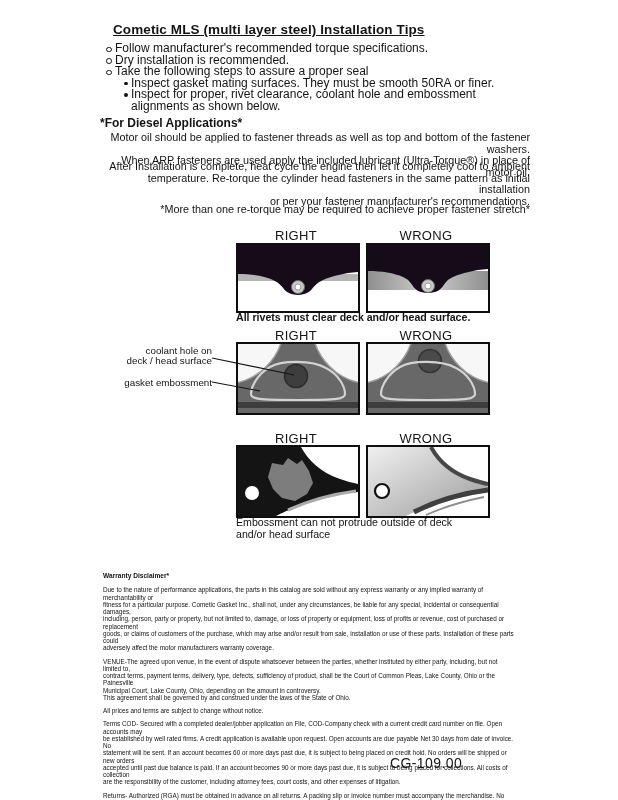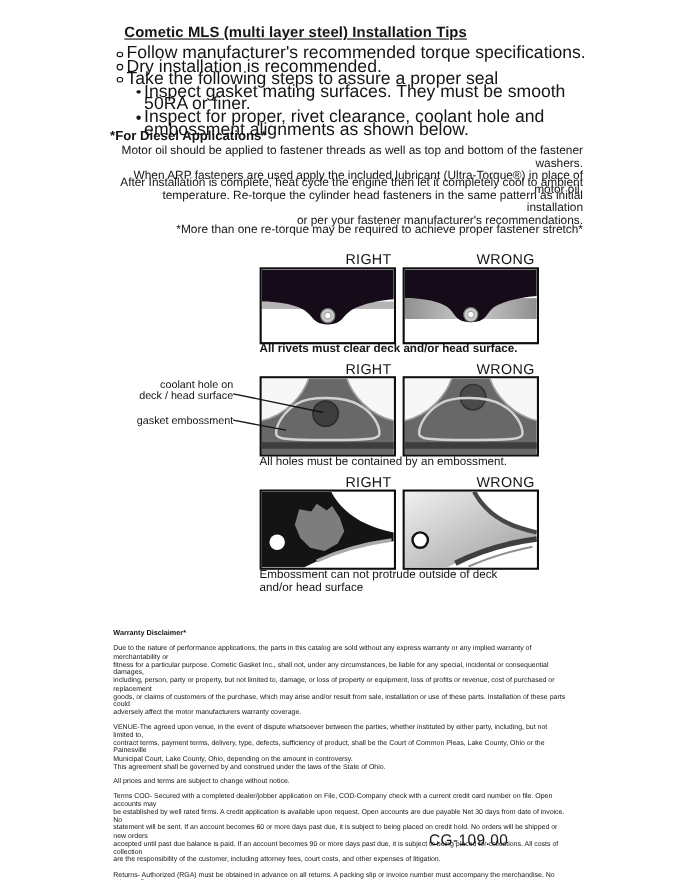--- a/index.html
+++ b/index.html
@@ -5,33 +5,33 @@
   html,body{margin:0;padding:0;background:#ffffff;}
   #page{
     position:relative; width:618px; height:800px; background:#ffffff;
     font-family:"Liberation Sans","DejaVu Sans",sans-serif; color:#141414;
     overflow:hidden;
   }
   .abs{position:absolute;}
   
   #doc-title{left:113px; top:22px; font-size:13.5px; font-weight:bold; text-decoration:underline; letter-spacing:.1px;}
   
-  #tips-list{left:106px; top:43px; width:430px; font-size:16px; line-height:11.6px;}
+  #tips-list{left:106px; top:43px; width:430px; font-size:12px; line-height:11.6px;}
   .bullet-row{position:relative; padding-left:9px;}
   .bullet-row .marker{position:absolute; left:0; top:3.6px; width:3.6px; height:3.6px; border:1px solid #141414; border-radius:50%;}
   .subbullet-row{position:relative; padding-left:25px;}
   .subbullet-row .marker{position:absolute; left:18px; top:3.9px; width:3.8px; height:3.8px; background:#141414; border-radius:50%;}
   
   #diesel-heading{left:100px; top:116px; font-size:12px; font-weight:bold;}
   .body-par{font-size:10.8px; line-height:11.6px; white-space:pre-line;text-align:right;}
   #diesel-par1{left:100px; top:132px; width:430px;}
   #diesel-par2{left:100px; top:161px; width:430px;}
   #retorque-note{left:100px; top:204px; width:430px;}
   
-  .fig-heading{width:120px; text-align:right; font-size:13px; letter-spacing:.3px;}
+  .fig-heading{width:120px; text-align:center; font-size:13px; letter-spacing:.3px;}
   .fig-box{width:120px; height:66px; border:2px solid #0e0e0e; background:#fff;}
   .fig-box svg{display:block; width:100%; height:100%;}
   .fig-caption{font-size:10.6px; line-height:11.5px; white-space:pre-line;}
   
   .annot{width:120px; text-align:right; font-size:9.8px; line-height:10.4px; white-space:pre-line;}
   
   #warranty{left:103px; top:572px; width:412px; font-size:6.35px; line-height:7.25px;}
   #warranty .w-heading{font-weight:bold; font-size:6.6px; margin:0 0 7px 0;}
   #warranty p{margin:0 0 6px 0; white-space:pre-line;}
   
@@ -123,21 +123,20 @@
   <div class="abs fig-box" style="left:366px; top:342px; height:69px;">
     <svg viewBox="0 0 120 69">
       <rect x="0" y="0" width="120" height="69" fill="#686868"></rect>
       <circle cx="-14" cy="-20" r="60" fill="#f7f7f7" stroke="#9e9e9e" stroke-width="1.5"></circle>
       <circle cx="134" cy="-20" r="60" fill="#f7f7f7" stroke="#9e9e9e" stroke-width="1.5"></circle>
       <rect x="0" y="58" width="120" height="6" fill="#3d3d3d"></rect>
       <circle cx="62" cy="17" r="11.5" fill="#4a4a4a" stroke="#333333" stroke-width="1.5"></circle>
       <path d="M13,50 C13,42 20,30 32,23 C44,16 74,16 88,24 C100,30 107,42 107,50 C107,55 100,56 60,56 C20,56 13,55 13,50 Z" fill="none" stroke="#d2d2d2" stroke-width="2.2"></path>
     </svg>
   </div>
-  <div class="abs fig-caption" style="left:236px; top:415px;">All holes must be contained by an embossment.</div>
 
   <div class="abs annot" style="left:92px; top:346px;">coolant hole on
 deck / head surface</div>
   <div class="abs annot" style="left:92px; top:378px;">gasket embossment</div>
   <svg class="abs" style="left:208px; top:352px;" width="92" height="46">
     <line x1="4" y1="6" x2="86" y2="23" stroke="#141414" stroke-width="1.2"></line>
     <line x1="4" y1="30" x2="52" y2="39" stroke="#141414" stroke-width="1.2"></line>
   </svg>
 
   <div class="abs fig-heading" style="left:236px; top:431px;">RIGHT</div>

